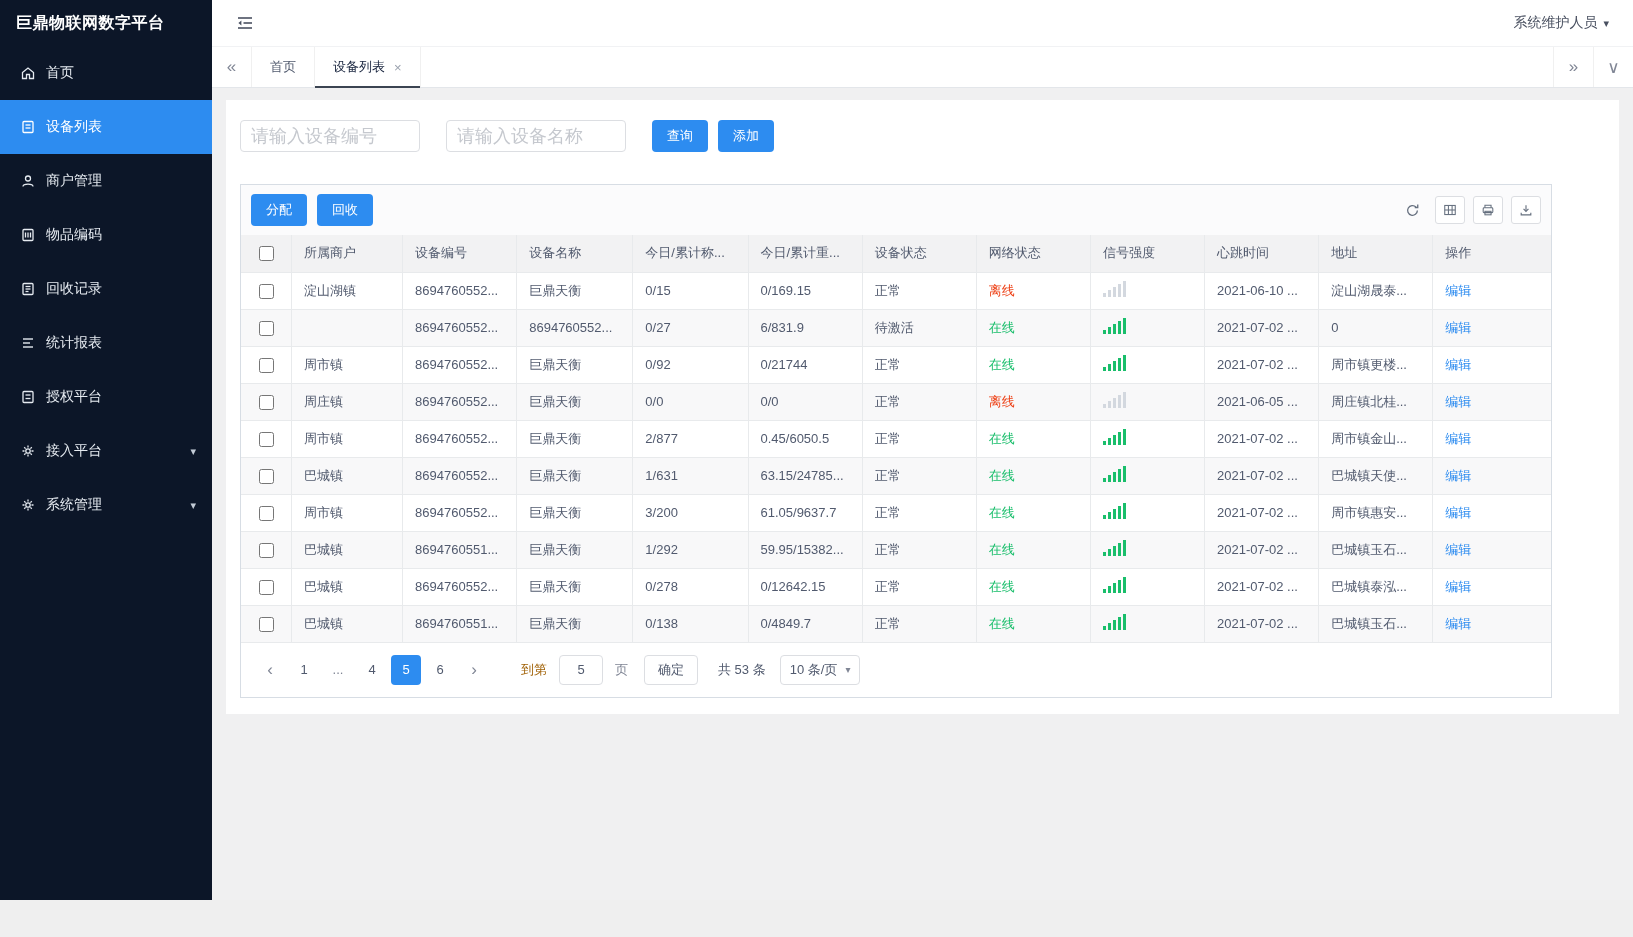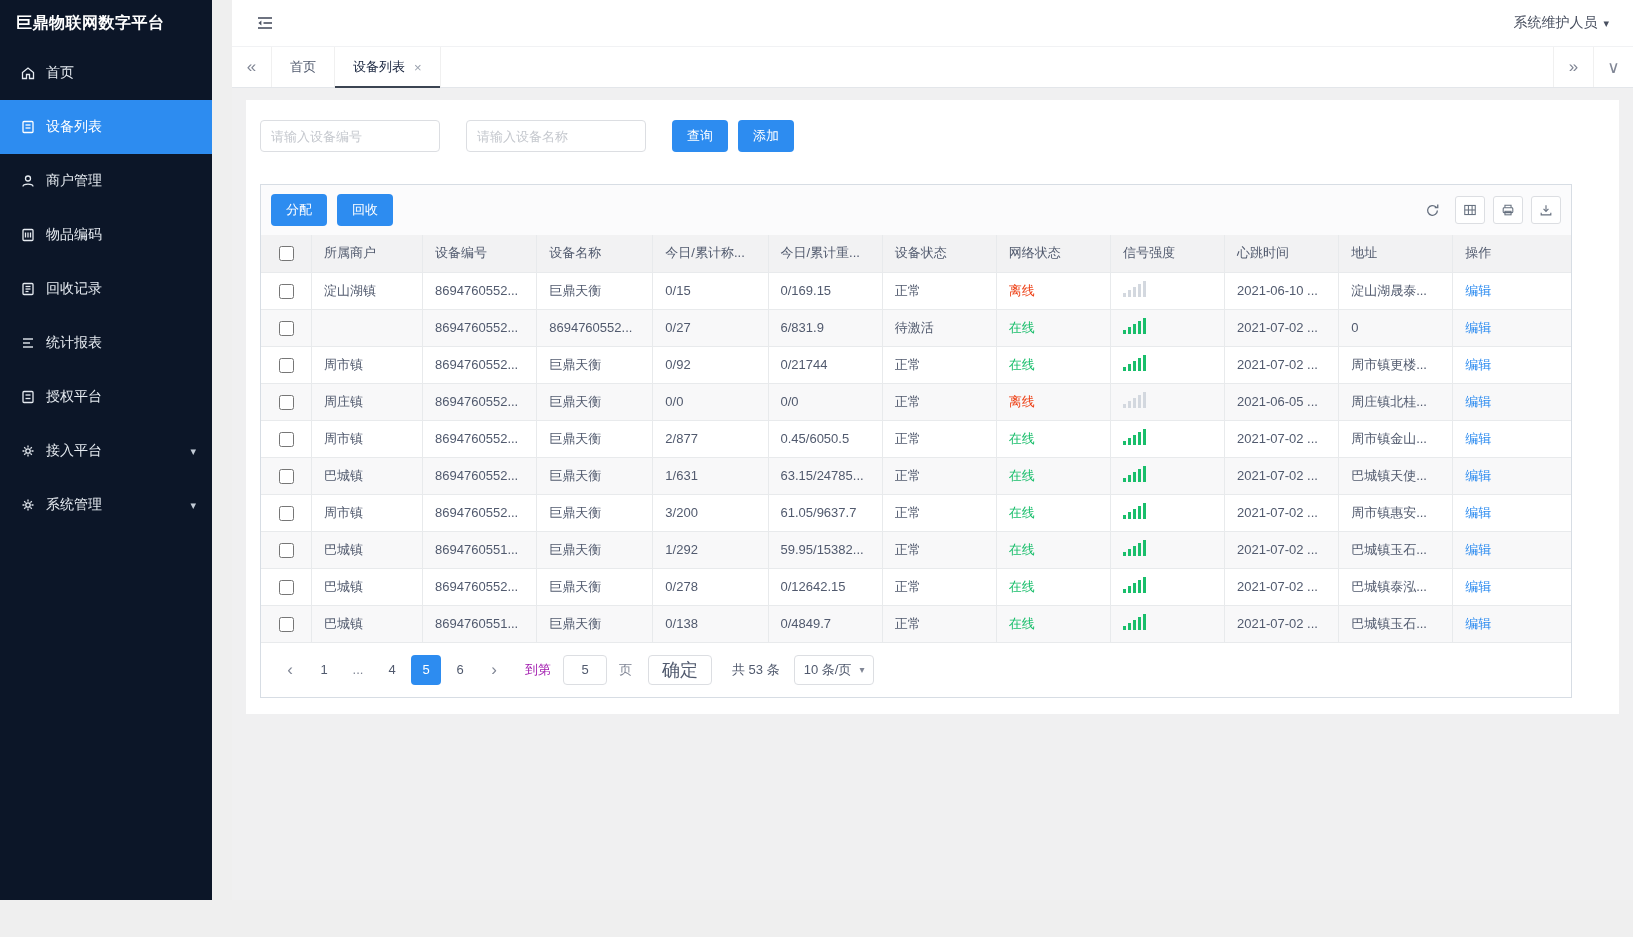--- a/index.html
+++ b/index.html
@@ -1,21 +1,21 @@
 <!DOCTYPE html>
 <html><head>
 <meta charset="utf-8">
 <style>
   * { margin:0; padding:0; box-sizing:border-box; }
   html,body { width:1633px; height:937px; }
   body {
     font-family:"Liberation Sans","DejaVu Sans",sans-serif;
     background:#efefef; overflow:hidden; color:#515a6e;
   }
-  .app { display:flex; width:1633px; height:900px;gap:20px; }
+  .app { display:flex; width:1633px; height:900px; }
 
   
   .sidebar { width:212px; flex-shrink:0; background:#0c1628; color:#e6ebf1; }
   .logo { height:46px; display:flex; align-items:center; padding-left:16px;
           color:#fff; font-size:16px; font-weight:bold; letter-spacing:.5px; }
   .menu-item { height:54px; display:flex; align-items:center; gap:10px;
                padding:0 16px 0 20px; font-size:14px; cursor:pointer; }
   .menu-item.active { background:#2d8cf0; color:#fff; }
   .menu-item svg { flex-shrink:0; }
   .menu-item .arrow { margin-left:auto; font-size:11px; color:#c3cbd6; }
@@ -42,21 +42,21 @@
   .tab.active::after { content:''; position:absolute; left:0; right:0; bottom:-1px;
                        height:2px; background:#3b4452; }
   .tab .close { color:#9aa1ad; font-size:13px; }
 
   
   .content { flex:1; padding:12px 14px 0; overflow:hidden; }
   .card { background:#fff; padding:20px 14px 16px; }
 
   .search-row { display:flex; align-items:center; margin-bottom:32px; }
   .text-input { width:180px; height:32px; border:1px solid #dcdee2; border-radius:4px;
-                padding:0 10px; font-size:13px; color:#515a6e; outline:none;
+                padding:0 10px; font-size:18px; color:#515a6e; outline:none;
                 font-family:inherit; margin-right:26px; background:#fff; }
   .text-input::placeholder { color:#c5c8ce; }
   .btn-primary { height:32px; padding:0 15px; background:#2d8cf0; color:#fff; border:none;
                  border-radius:4px; font-size:13px; cursor:pointer; font-family:inherit; }
   .search-row .btn-primary { margin-right:10px; }
 
   .panel { width:1312px; border:1px solid #d7dde4; background:#fff; }
   .panel-toolbar { display:flex; align-items:center; gap:10px; padding:9px 10px; background:#fbfbfc; }
   .icon-group { margin-left:auto; display:flex; gap:8px; align-items:center; }
   .icon-btn { width:30px; height:28px; display:flex; align-items:center; justify-content:center;
@@ -83,27 +83,27 @@
   .signal i:nth-child(5){height:16px;}
   .signal.strong i { background:#19be6b; }
   a.edit-link { color:#2d8cf0; text-decoration:none; cursor:pointer; }
 
   .pagination { display:flex; align-items:center; gap:4px; padding:12px 14px; font-size:13px; }
   .page { min-width:30px; height:30px; padding:0 5px; display:inline-flex; align-items:center;
           justify-content:center; border-radius:4px; cursor:pointer; color:#515a6e; }
   .page.nav { font-size:17px; color:#808695; }
   .page.ellipsis { cursor:default; color:#808695; }
   .page.active { background:#2d8cf0; color:#fff; }
-  .jump-label { color:#a21caf; margin-left:12px; }
+  .jump-label { color:#a16207; margin-left:28px; }
   .jump-input { width:44px; height:30px; border:1px solid #dcdee2; border-radius:4px;
                 text-align:center; font-size:13px; color:#515a6e; outline:none;
                 font-family:inherit; margin:0 8px; }
   .page-word { color:#808695; margin-right:12px; }
   .btn-outline { height:30px; padding:0 13px; background:#fff; border:1px solid #dcdee2;
-                 border-radius:4px; font-size:18px; color:#515a6e; cursor:pointer; font-family:inherit; }
+                 border-radius:4px; font-size:13px; color:#515a6e; cursor:pointer; font-family:inherit; }
   .total { margin:0 10px 0 16px; color:#515a6e; }
   .page-size { height:30px; border:1px solid #dcdee2; border-radius:4px; background:#fff;
                display:flex; align-items:center; gap:8px; padding:0 9px; cursor:pointer; color:#515a6e; }
   .page-size .caret { font-size:10px; color:#808695; }
 </style>
 </head>
 <body>
 
 <div class="app">
 

